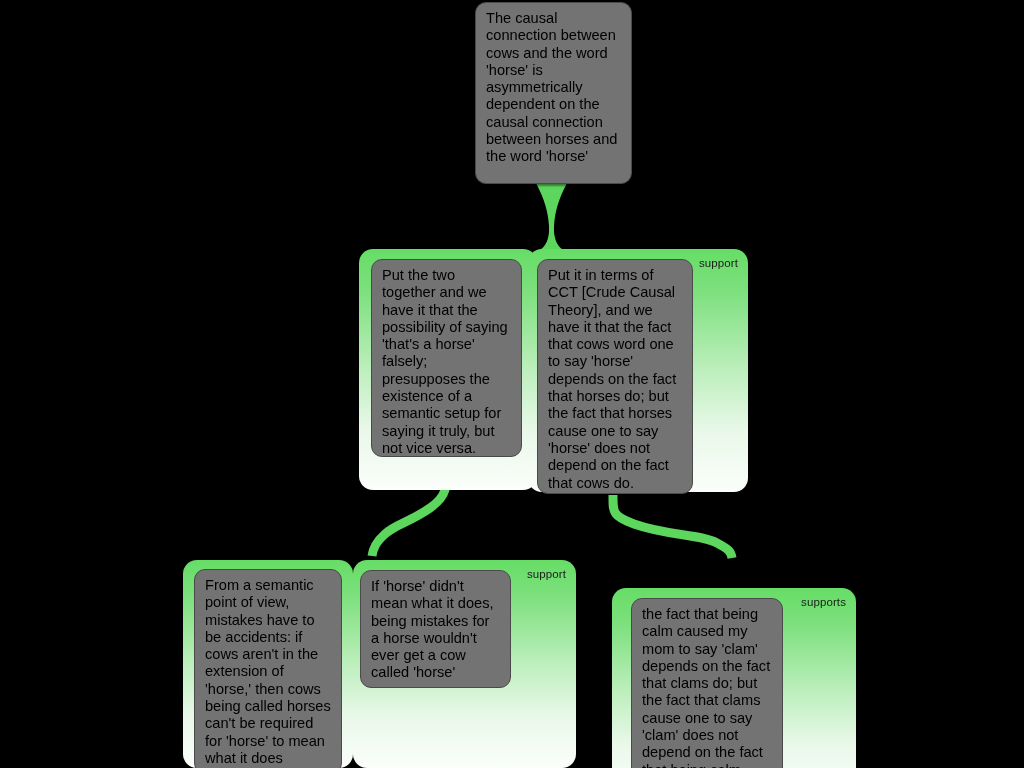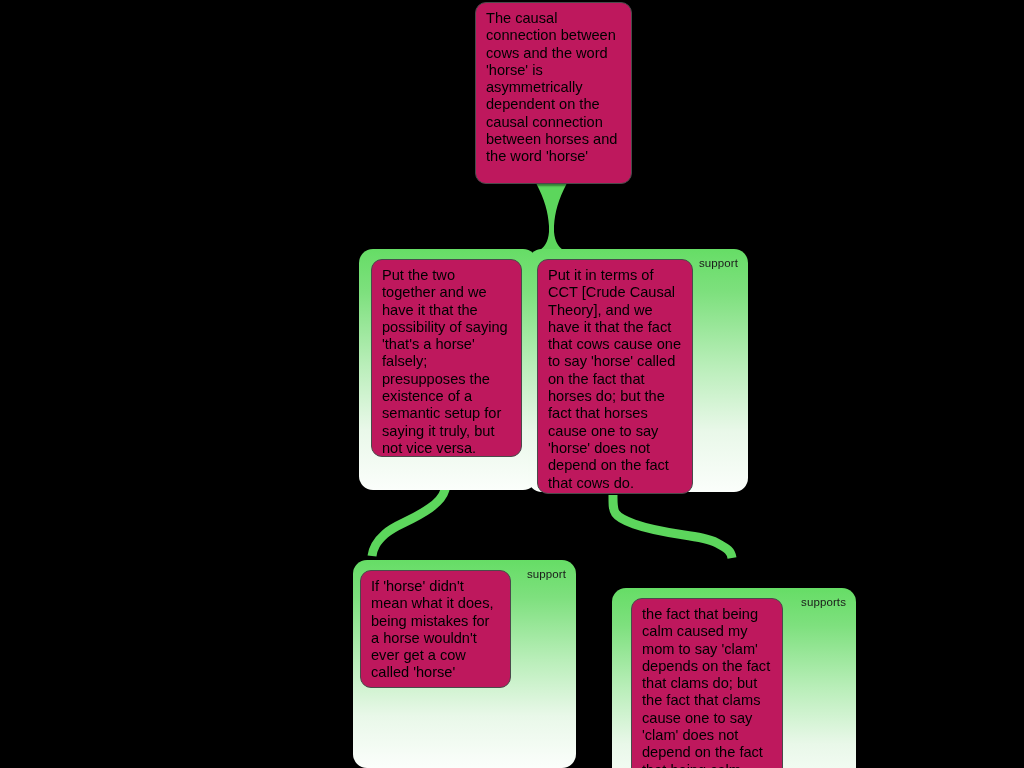--- a/index.html
+++ b/index.html
@@ -32,21 +32,21 @@
     font-size: 11.5px;
     color: #1a1a1a;
     font-family: "Liberation Sans", sans-serif;
     white-space: nowrap;
     letter-spacing: 0.1px;
   }
 
   
   .card {
     position: absolute;
-    background: #be185d;
+    background: #737373;
     border: 1.5px solid #4a4a4a;
     border-radius: 11px;
     box-sizing: border-box;
     padding: 7px 9px 7px 10px;
     font-size: 14.6px;
     line-height: 17.3px;
     color: #000000;
     font-family: "Liberation Sans", sans-serif;
     overflow: hidden;
     z-index: 4;
@@ -94,23 +94,26 @@
   </svg>
 
   <div class="card shadowed" style="left:475px; top:2px; width:157px; height:182px;">The causal connection between cows and the word 'horse' is asymmetrically dependent on the causal connection between horses and the word 'horse'</div>
 
   <div class="panel" style="left:359px; top:249px; width:178px; height:241px;padding-left:44px;">
     <div class="card" style="left:12px; top:10px; width:151px; height:198px;">Put the two together and we have it that the possibility of saying 'that's a horse' falsely; presupposes the existence of a semantic setup for saying it truly, but not vice versa.</div>
   </div>
 
   <div class="panel" style="left:528px; top:249px; width:220px; height:243px;">
     <div class="panel-label">support</div>
-    <div class="card" style="left:9px; top:10px; width:156px; height:235px;">Put it in terms of CCT [Crude Causal Theory], and we have it that the fact that cows cause one to say 'horse' called on the fact that horses do; but the fact that horses cause one to say 'horse' does not depend on the fact that cows do.</div>
+    <div class="card" style="left:9px; top:10px; width:156px; height:235px;">Put it in terms of CCT [Crude Causal Theory], and we have it that the fact that cows word one to say 'horse' depends on the fact that horses do; but the fact that horses cause one to say 'horse' does not depend on the fact that cows do.</div>
   </div>
 
+  <div class="panel" style="left:183px; top:560px; width:170px; height:208px;">
+    <div class="card" style="left:11px; top:9px; width:148px; height:205px;">From a semantic point of view, mistakes have to be accidents: if cows aren't in the extension of 'horse,' then cows being called horses can't be required for 'horse' to mean what it does</div>
+  </div>
 
   <div class="panel" style="left:353px; top:560px; width:223px; height:208px;">
     <div class="panel-label">support</div>
     <div class="card" style="left:7px; top:10px; width:151px; height:118px;">If 'horse' didn't mean what it does, being mistakes for a horse wouldn't ever get a cow called 'horse'</div>
   </div>
 
   <div class="panel" style="left:612px; top:588px; width:244px; height:208px;">
     <div class="panel-label">supports</div>
     <div class="card" style="left:19px; top:10px; width:152px; height:205px;">the fact that being calm caused my mom to say 'clam' depends on the fact that clams do; but the fact that clams cause one to say 'clam' does not depend on the fact that being calm does</div>
   </div>

